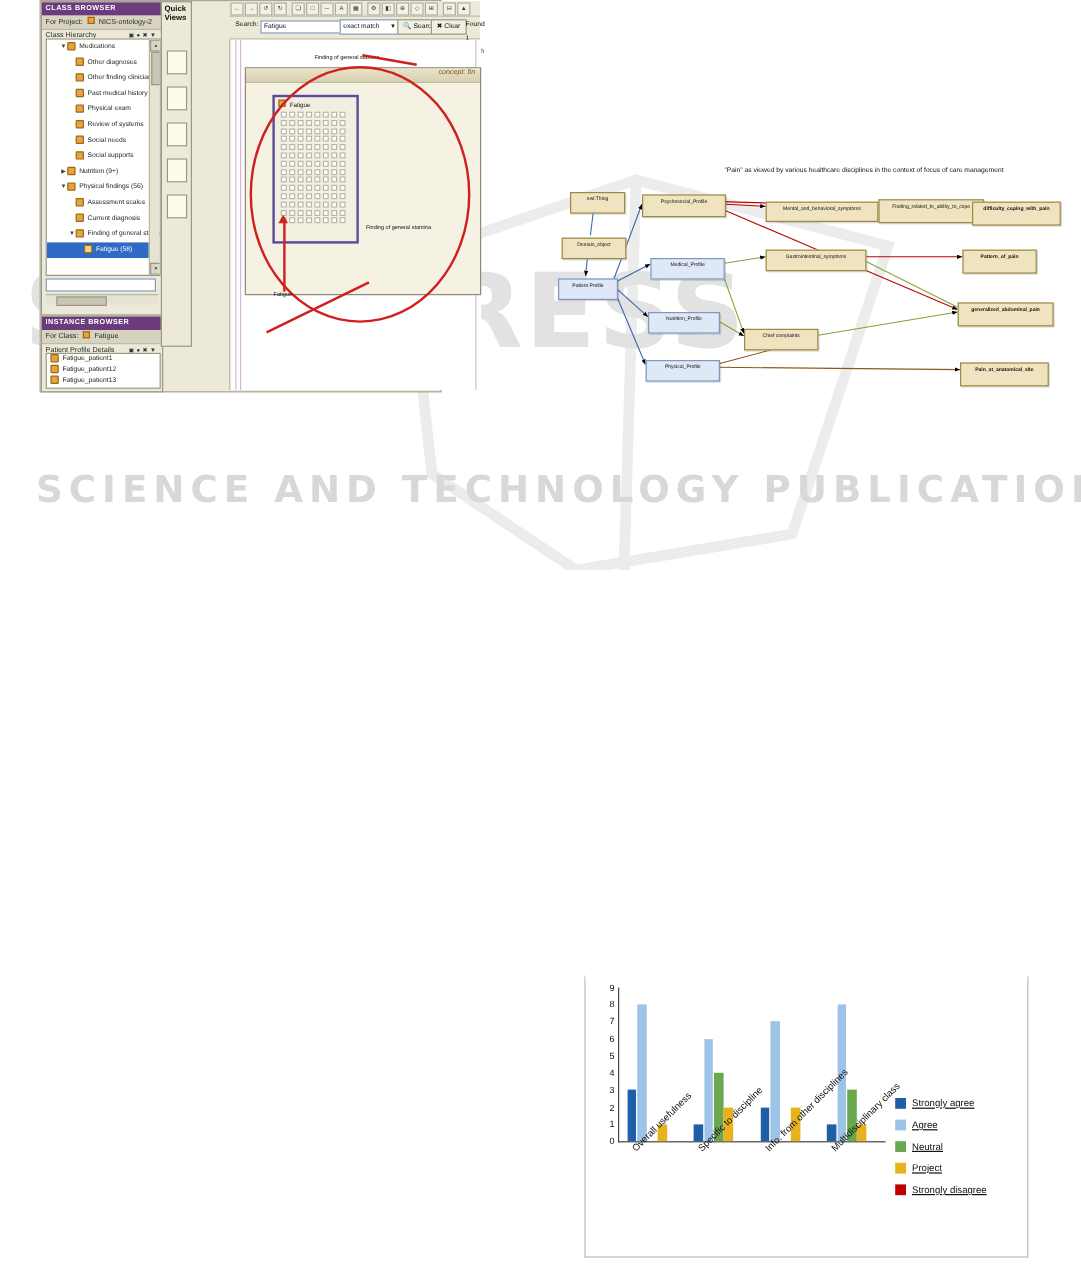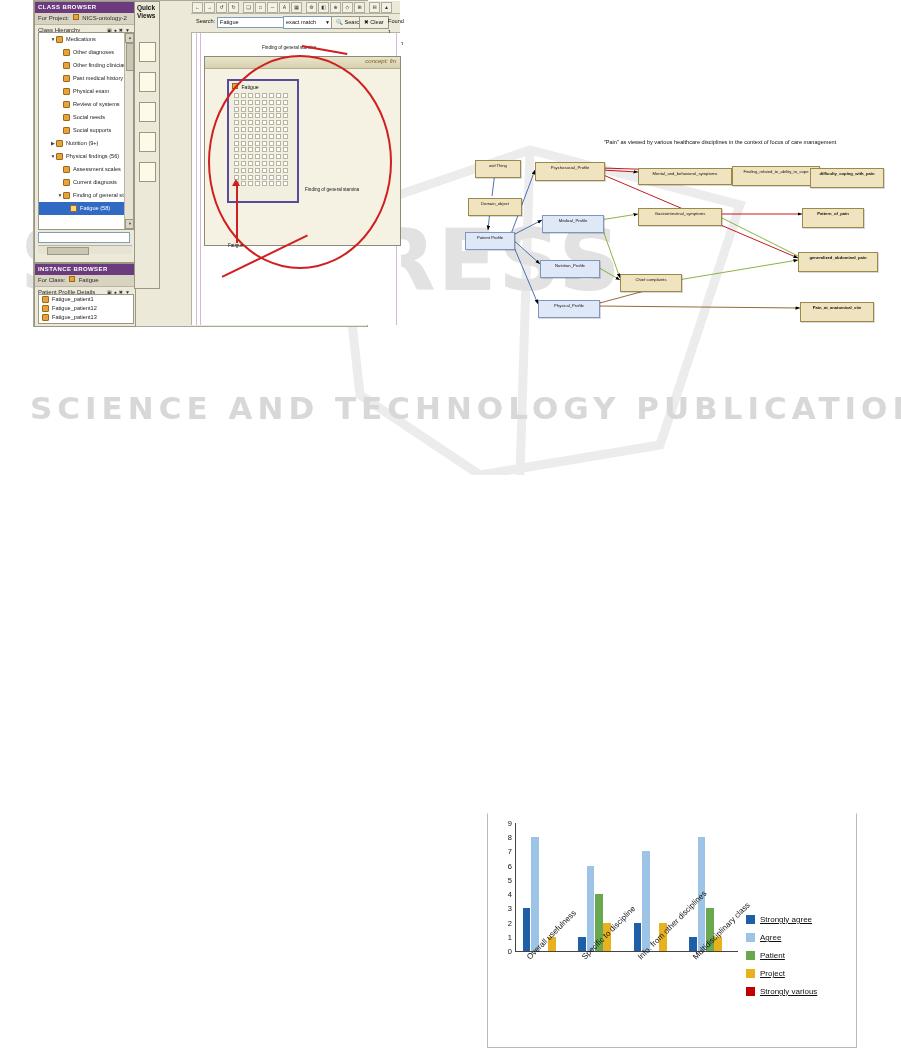--- a/index.html
+++ b/index.html
@@ -438,17 +438,17 @@
   </div>
   <div id="xlabels">
       <div class="xlab" style="left: 36.99px; top: 140px;">Overall usefulness</div>
       <div class="xlab" style="left: 92.49px; top: 140px;">Specific to discipline</div>
       <div class="xlab" style="left: 147.99px; top: 140px;">Info. from other disciplines</div>
       <div class="xlab" style="left: 203.49px; top: 140px;">Multidisciplinary class</div>
     </div>
   <div id="legend">
       <div class="lrow"><span class="sw" style="background: rgb(31, 95, 168);"></span><span>Strongly agree</span></div>
       <div class="lrow"><span class="sw" style="background: rgb(157, 195, 230);"></span><span>Agree</span></div>
-      <div class="lrow"><span class="sw" style="background: rgb(106, 168, 79);"></span><span>Patient</span></div>
+      <div class="lrow"><span class="sw" style="background: rgb(106, 168, 79);"></span><span>Neutral</span></div>
       <div class="lrow"><span class="sw" style="background: rgb(232, 178, 30);"></span><span>Project</span></div>
-      <div class="lrow"><span class="sw" style="background: rgb(192, 0, 0);"></span><span>Strongly various</span></div>
+      <div class="lrow"><span class="sw" style="background: rgb(192, 0, 0);"></span><span>Strongly disagree</span></div>
     </div>
 </div>
 
 </body></html>

